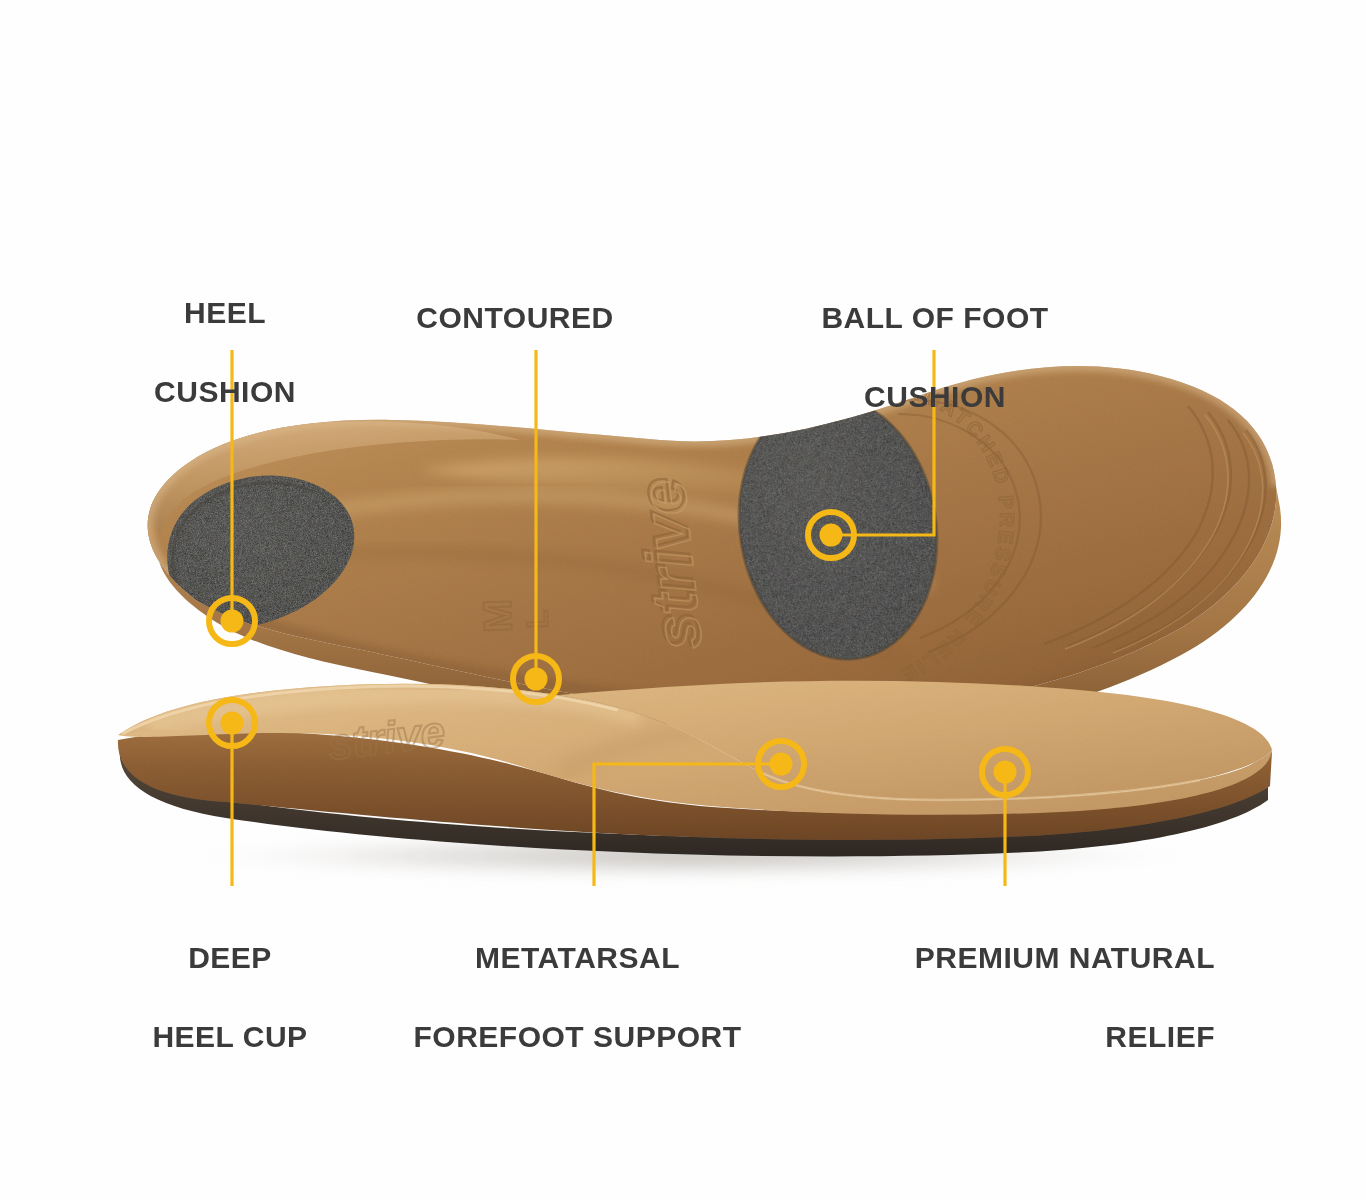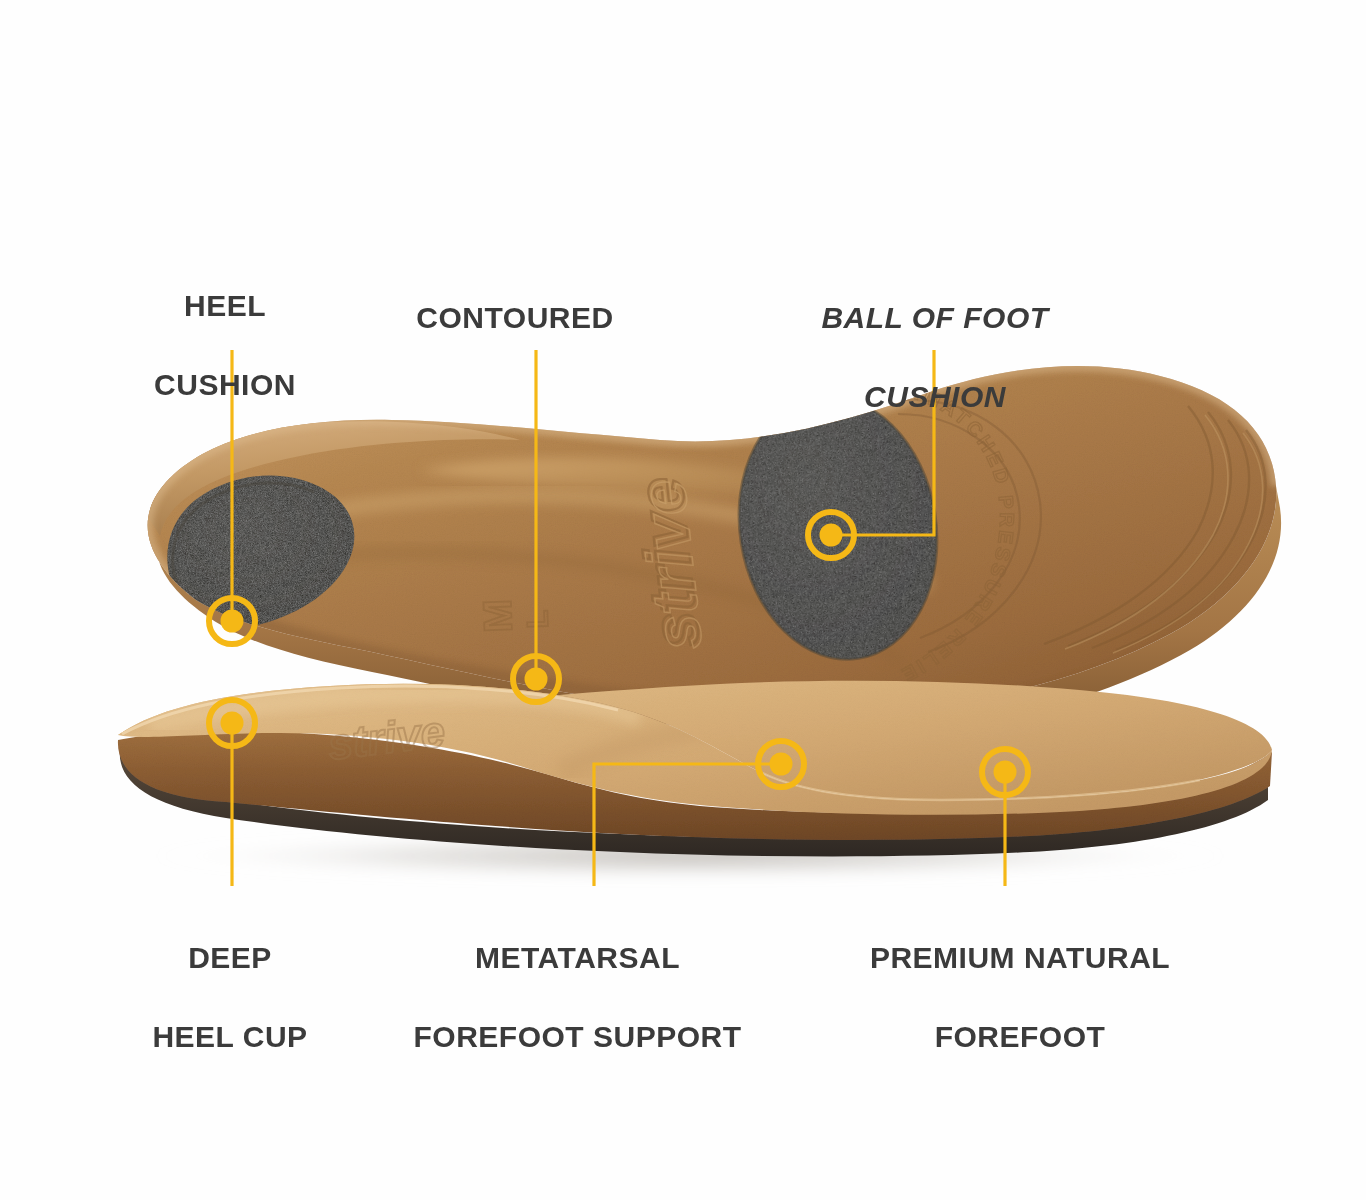--- a/index.html
+++ b/index.html
@@ -34,27 +34,27 @@
     font-weight: 700;
     font-size: 30px;
     line-height: 1.32;
     letter-spacing: 0.5px;
     white-space: pre-line;
     user-select: none;
   }
   .callout-label .l1, .callout-label .l2 { display: block; }
 
   
-  #lbl-heel-cushion      { left: 75px;  top: 246px;  width: 300px; }
+  #lbl-heel-cushion      { left: 75px;  top: 253px;  width: 300px; }
   #lbl-arch-support      { left: 355px; top: 258px;  width: 320px; }
-  #lbl-ball-of-foot      { left: 790px; top: 258px;  width: 290px; font-style: italic; }
+  #lbl-ball-of-foot      { left: 790px; top: 258px;  width: 290px; }
   
   #lbl-heel-cup          { left: 80px;  top: 898px;  width: 300px; }
   #lbl-metatarsal        { left: 395px; top: 898px;  width: 365px; }
-  #lbl-leather           { left: 825px; top: 898px;  width: 390px; }
+  #lbl-leather           { left: 825px; top: 898px;  width: 390px; text-align: right; }
 
   svg.art { position: absolute; left: 0; top: 0; }
   svg.art text { user-select: none; }
 </style>
 </head>
 <body>
 
 <div id="stage">
 
   <svg class="art" width="1366" height="1200" viewBox="0 0 1366 1200" aria-hidden="true">
@@ -415,16 +415,16 @@
     <span class="l2">HEEL CUP</span>
   </div>
 
   <div class="callout-label" id="lbl-metatarsal">
     <span class="l1">METATARSAL</span>
     <span class="l2">FOREFOOT SUPPORT</span>
   </div>
 
   <div class="callout-label" id="lbl-leather">
     <span class="l1">PREMIUM NATURAL</span>
-    <span class="l2">FOREFOOT</span>
+    <span class="l2">RELIEF</span>
   </div>
 
 </div>
 
 </body></html>

